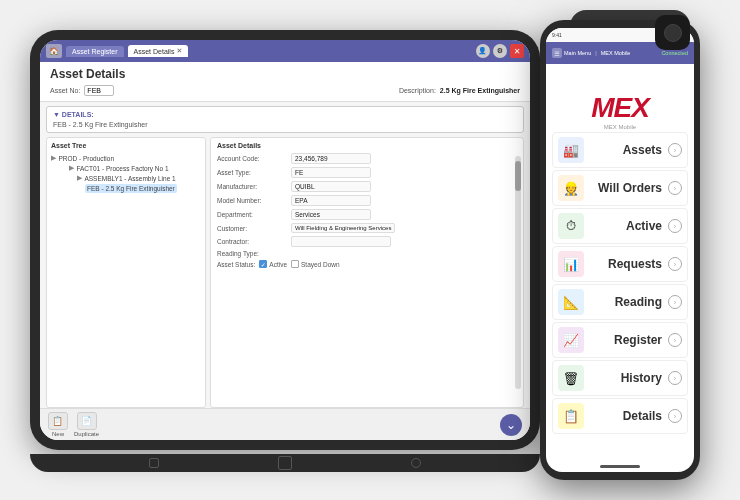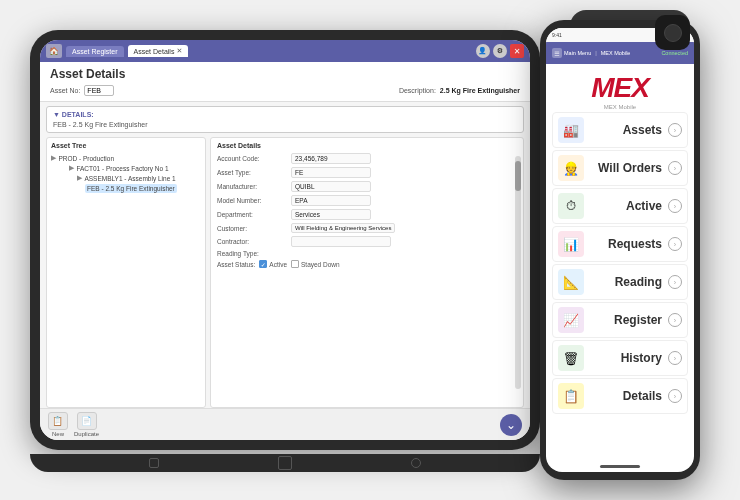--- a/index.html
+++ b/index.html
@@ -458,20 +458,21 @@
       margin-left: auto;
       font-size: 5.5px;
       color: #90ee90;
     }
 
     .mex-logo-area {
       padding: 8px 6px 4px;
       display: flex;
       align-items: center;
       justify-content: center;
+      margin-top: 20px;
     }
     .mex-logo {
       font-size: 28px;
       font-weight: 900;
       color: #c8102e;
       letter-spacing: -1px;
       font-style: italic;
     }
 
     .phone-menu-list {

